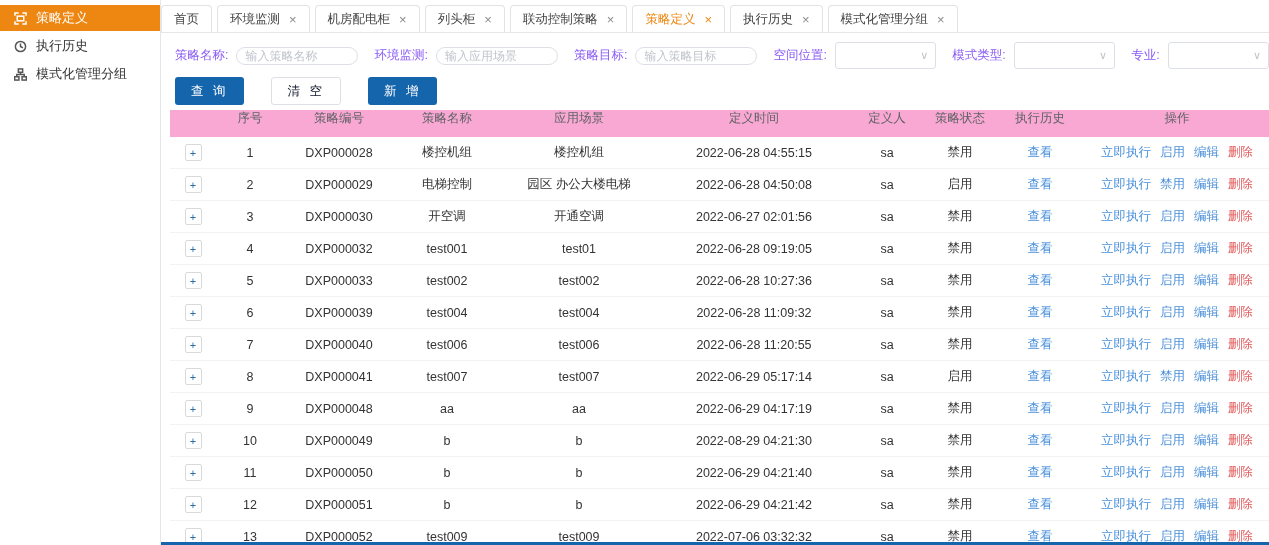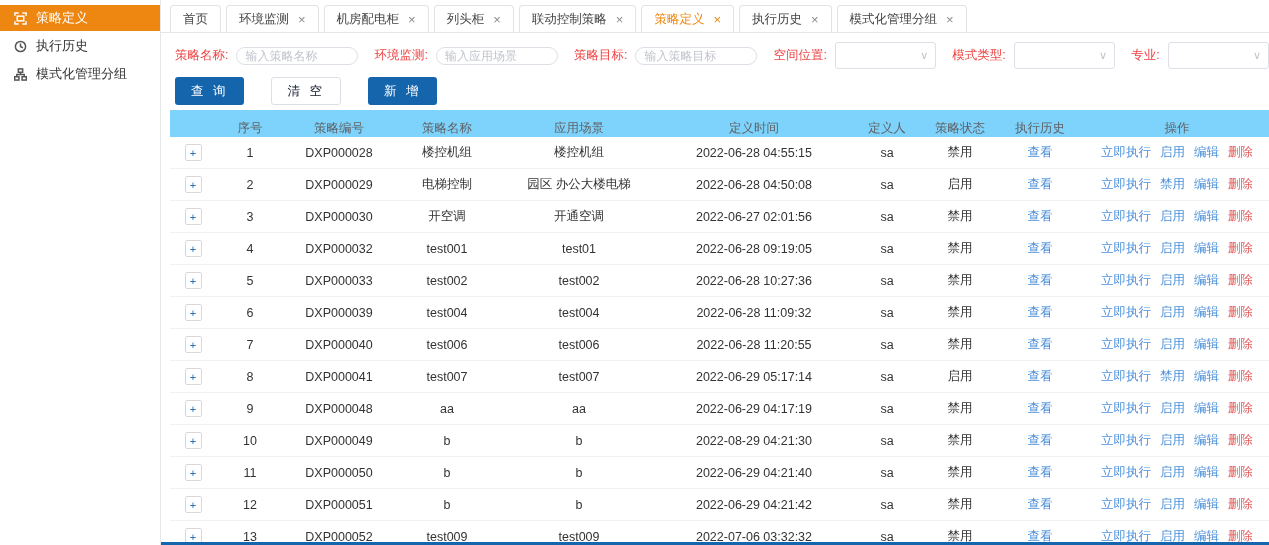--- a/index.html
+++ b/index.html
@@ -14,50 +14,50 @@
   .side-item.active { background:#ee8712; color:#fff; }
   .side-icon { width:14px; height:14px; flex:0 0 14px; display:inline-flex; align-items:center; justify-content:center; }
   .side-icon svg { width:13px; height:13px; stroke:#555; fill:none; stroke-width:1.6; }
   .side-item.active .side-icon svg { stroke:#fff; }
 
   
   .main { flex:1; display:flex; flex-direction:column; position:relative; min-width:0; }
 
   
   .tabbar { height:33px; flex:0 0 33px; border-bottom:1px solid #e6e6e6; display:flex;
-    align-items:flex-end; padding-left:9px; gap:5px; background:#fff; }
+    align-items:flex-end; gap:5px; background:#fff; }
   .tab { border:1px solid #e3e3e3; border-bottom:none; border-radius:4px 4px 0 0; height:27px;
     display:flex; align-items:center; gap:9px; padding:0 12px; font-size:12.5px; color:#444;
     background:#fff; cursor:pointer; white-space:nowrap; }
   .tab.active { color:#ee8712; }
   .tab .tab-close { font-size:13px; color:#8a8a8a; line-height:1; }
   .tab.active .tab-close { color:#ee8712; }
 
   
   .filters { display:flex; align-items:center; margin:9px 0 0 14px; gap:8px; flex-wrap:nowrap; }
-  .f-label { font-size:12.5px; color:#ef4444; white-space:nowrap; margin-left:8px; }
+  .f-label { font-size:12.5px; color:#8b5cf6; white-space:nowrap; margin-left:8px; }
   .f-label:first-child { margin-left:0; }
   .f-input { width:122px; height:18px; border:1px solid #dcdfe6; border-radius:11px;
     padding:0 8px; font-size:12px; color:#333; outline:none;
     font-family:"Liberation Sans","DejaVu Sans",sans-serif; }
   .f-input::placeholder { color:#c0c4cc; }
   .f-select { width:106px; height:27px; border:1px solid #dcdfe6; border-radius:3px;
     display:flex; align-items:center; justify-content:flex-end; padding:0 7px;
     color:#c0c4cc; font-size:11px; cursor:pointer; background:#fff; }
 
   
   .btn-row { display:flex; gap:27px; margin:8px 0 0 14px; }
   .btn { height:28px; padding:0 15px; border-radius:3px; font-size:12.5px; letter-spacing:3px;
     display:flex; align-items:center; cursor:pointer; border:1px solid transparent; white-space:nowrap; }
   .btn.primary { background:#1565ad; color:#fff; }
   .btn.plain { background:#fff; color:#0f172a; border-color:#dcdfe6; }
 
   
   .table { margin:5px 0 0 9px; font-size:12.5px; }
-  .thead { display:flex; height:27px; align-items:flex-end; background:#7dd3fc; color:#606266;font-family:Liberation Serif, serif; }
+  .thead { display:flex; height:27px; align-items:flex-start; background:#f9a8d4; color:#606266;font-family:Liberation Serif, serif; }
   .trow { display:flex; height:32px; align-items:center; border-bottom:1px solid #f2f2f2; background:#fff; }
   .cell { text-align:center; overflow:hidden; white-space:nowrap; }
   .c-expand { width:46px; flex:0 0 46px; }
   .c-index { width:68px; flex:0 0 68px; }
   .c-code { width:110px; flex:0 0 110px; }
   .c-name { width:106px; flex:0 0 106px; }
   .c-scene { width:158px; flex:0 0 158px; }
   .c-time { width:192px; flex:0 0 192px; }
   .c-definer { width:74px; flex:0 0 74px; }
   .c-status { width:72px; flex:0 0 72px; }

